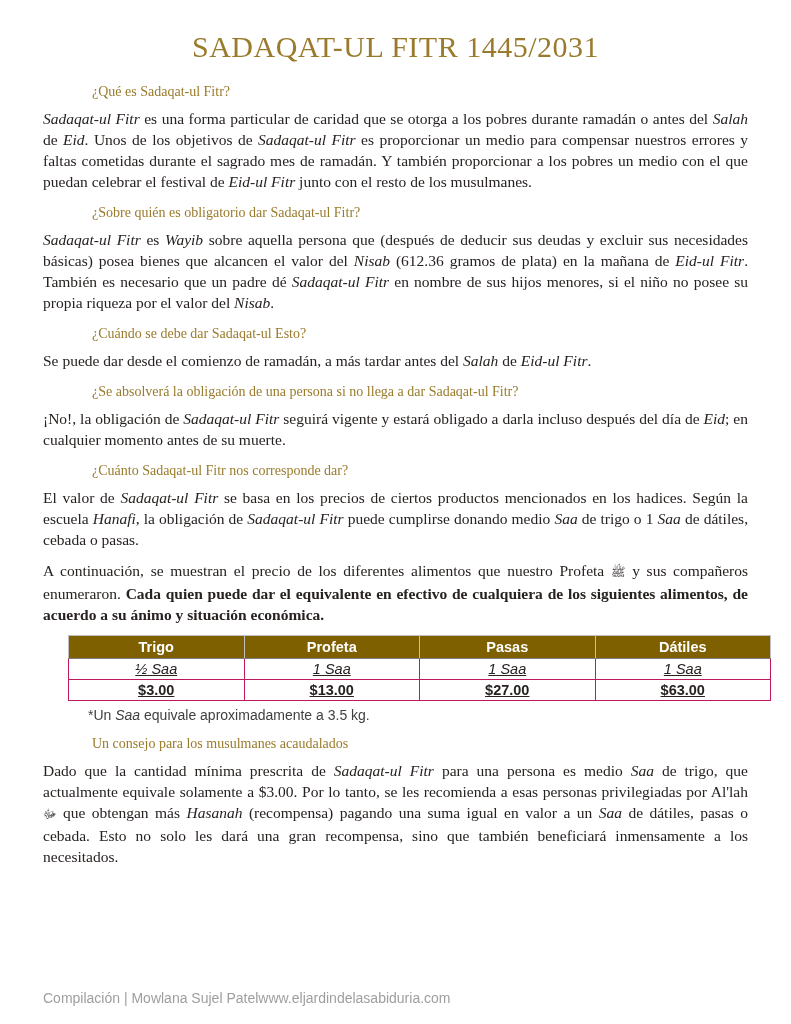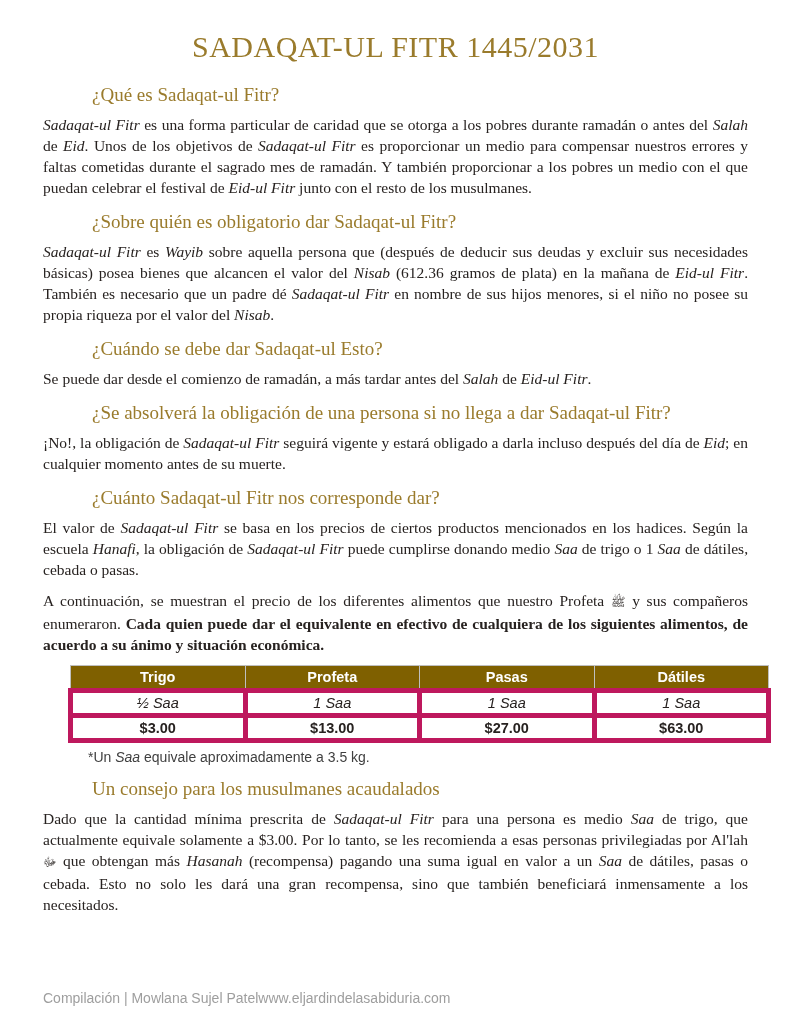--- a/index.html
+++ b/index.html
@@ -25,21 +25,21 @@
     color:var(--accent);
     font-size:30px;
     font-weight:normal;
     letter-spacing:0.5px;
     font-family:"Liberation Serif", serif;
   }
   h2.section-heading{
     margin:13px 0 8px 0;
     padding-left:49px;
     color:var(--accent);
-    font-size:19px;
+    font-size:14px;
     font-weight:normal;
   }
   p.body-paragraph{
     margin:0 0 10px 0;
     font-size:15.5px;
     line-height:21px;
     text-align:justify;
   }
   .it{font-style:italic;}
   .bd{font-weight:bold;}
@@ -57,21 +57,22 @@
     background:var(--table-header-bg);
     color:#ffffff;
     font-weight:bold;
     padding:3px 2px;
     border:1px solid #bfbfbf;
     border-bottom:1px solid #7f7f7f;
   }
   table.price-table td{
     background:#ffffff;
     padding:2px 6px;
-    border:5px solid #be185d;
+    border:1px solid #be185d;
+    text-decoration:underline;
   }
   table.price-table tbody tr:nth-child(1) td{font-style:italic;}
   table.price-table tbody tr:nth-child(2) td{font-weight:bold;}
   p.footnote{
     margin:6px 0 0 45px;
     font-family:"Liberation Sans", sans-serif;
     font-size:14px;
     color:#3f3f3f;
   }
   footer.page-footer{

